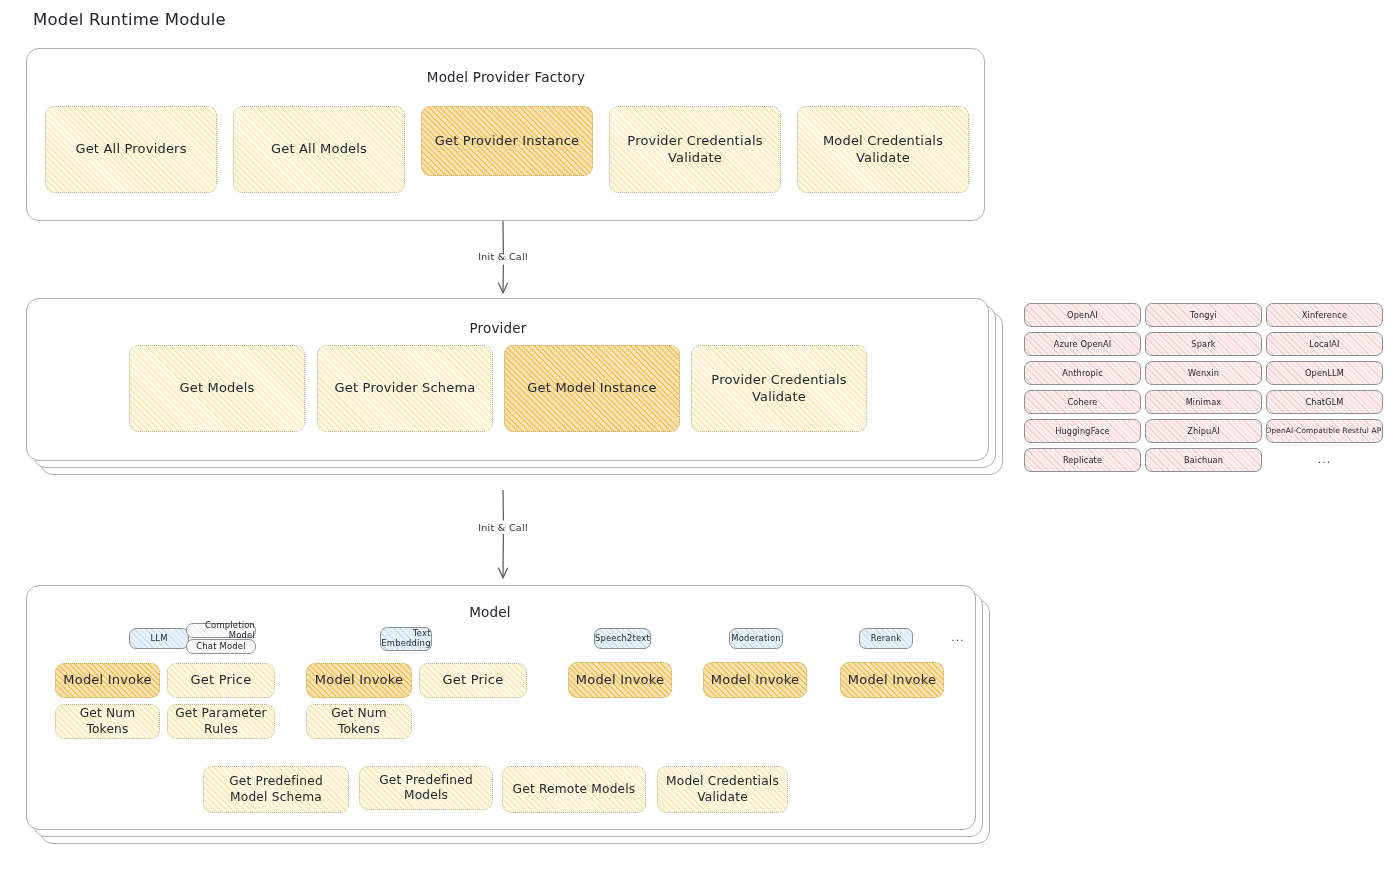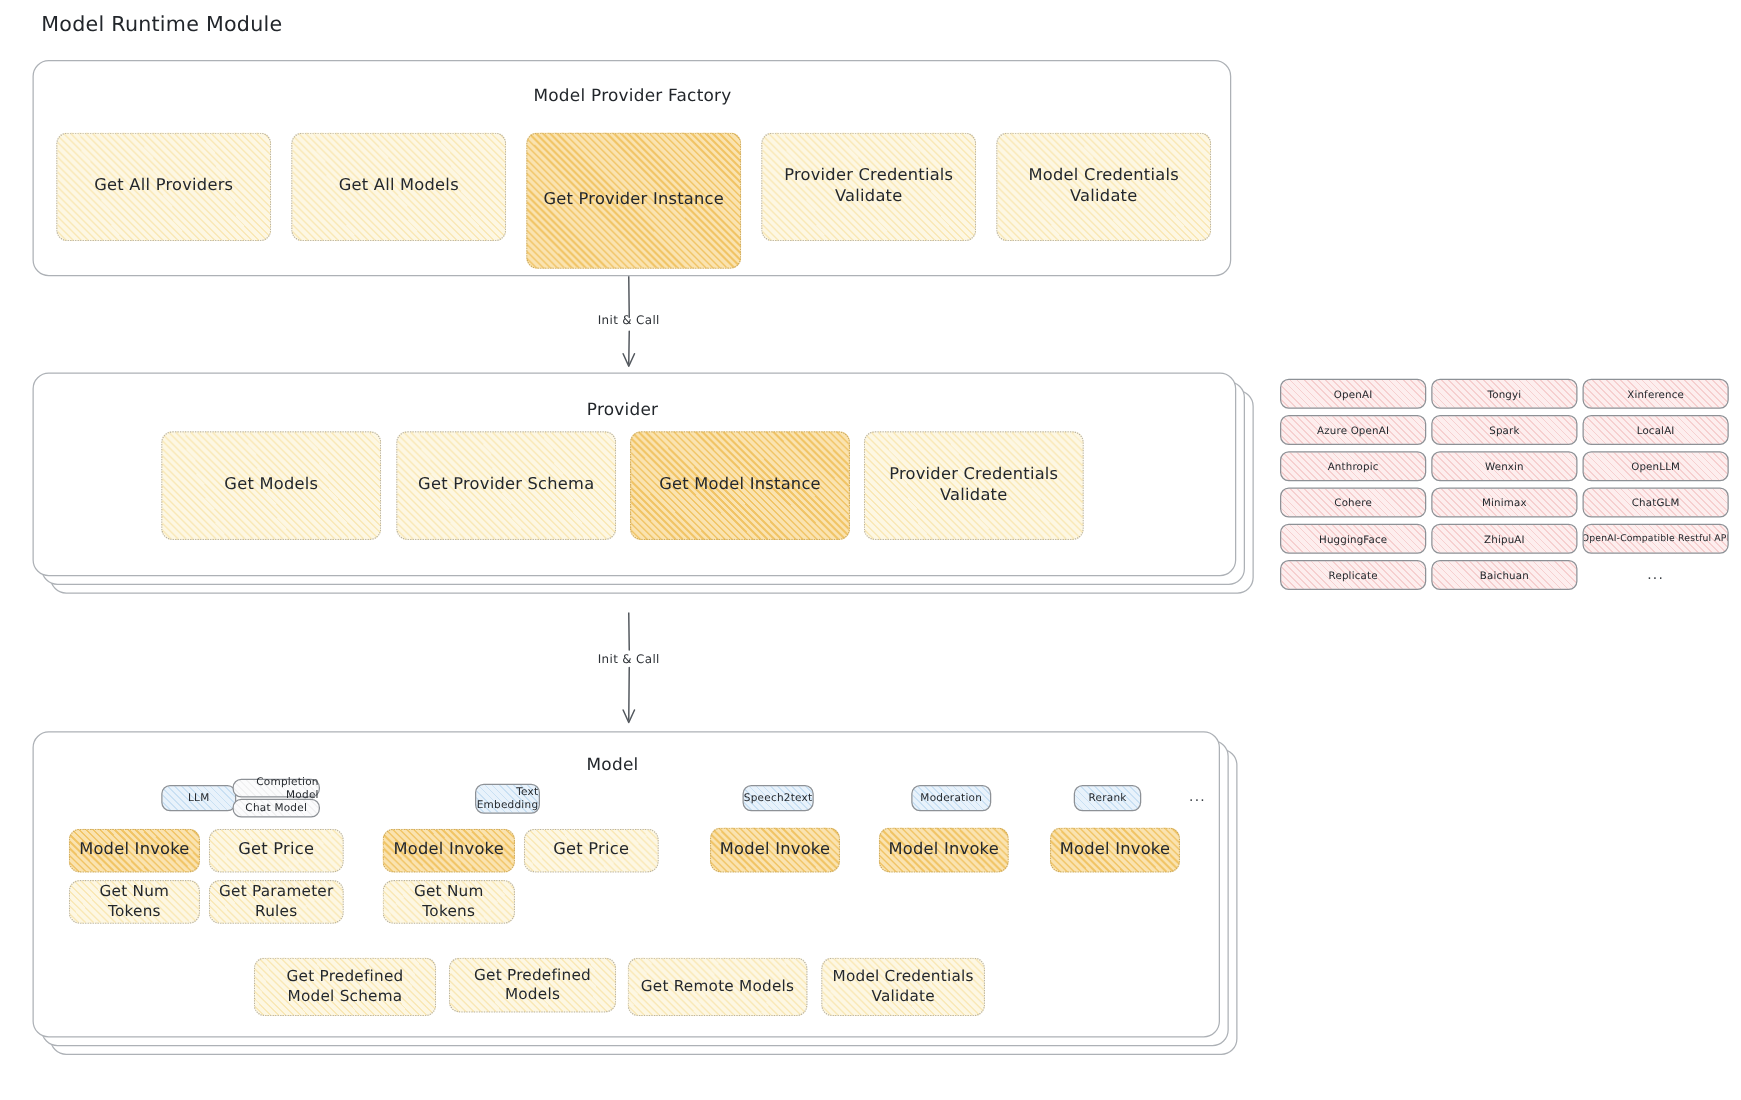--- a/index.html
+++ b/index.html
@@ -212,21 +212,21 @@
 
   <div class="section">
     <div class="sheet s1" style="left:26px; top:48px; width:959px; height:173px;"></div>
 
     <div class="section-title hand" style="left:506px; top:69px;">Model Provider Factory</div>
 
     <div class="fbox hand" style="left:45px; top:106px; width:172px; height:87px;">Get All Providers</div>
 
     <div class="fbox hand" style="left:233px; top:106px; width:172px; height:87px;">Get All Models</div>
 
-    <div class="fbox hl hand" style="left:421px; top:106px; width:172px; height:109px;">Get Provider Instance</div>
+    <div class="fbox hl hand" style="left:421px; top:106px; width:172px; height:70px;">Get Provider Instance</div>
 
     <div class="fbox hand" style="left:609px; top:106px; width:172px; height:87px;">Provider Credentials Validate</div>
 
     <div class="fbox hand" style="left:797px; top:106px; width:172px; height:87px;">Model Credentials Validate</div>
   </div>
 
   <div class="arrow-wrap" style="left:462px; top:221px; width:90px; height:78px;">
     <svg width="90" height="78" viewBox="0 0 90 78">
       <path d="M41 0 L41.4 33 M41.4 44 L41 70" stroke="#53585e" stroke-width="1.2" fill="none" stroke-linecap="round"></path>
       <path d="M36.5 62 L41 72 L45.6 62" stroke="#53585e" stroke-width="1.2" fill="none" stroke-linecap="round" stroke-linejoin="round"></path>
@@ -332,21 +332,21 @@
     <div class="badge hand" style="left:380px; top:627px; width:52px; height:24px;">Text
 Embedding</div>
 
     <div class="fbox hl hand" style="left:306px; top:663px; width:106px; height:35px;">Model Invoke</div>
     <div class="fbox hand" style="left:419px; top:663px; width:108px; height:35px;">Get Price</div>
     <div class="fbox sm hand" style="left:306px; top:704px; width:106px; height:35px;">Get Num Tokens</div>
 
     <div class="badge hand" style="left:594px; top:628px; width:57px; height:21px;">Speech2text</div>
     <div class="fbox hl hand" style="left:568px; top:662px; width:104px; height:36px;">Model Invoke</div>
 
-    <div class="badge hand" style="left:729px; top:628px; width:64px; height:21px;">Moderation</div>
+    <div class="badge hand" style="left:729px; top:628px; width:54px; height:21px;">Moderation</div>
     <div class="fbox hl hand" style="left:703px; top:662px; width:104px; height:36px;">Model Invoke</div>
 
     <div class="badge hand" style="left:859px; top:628px; width:54px; height:21px;">Rerank</div>
     <div class="fbox hl hand" style="left:840px; top:662px; width:104px; height:36px;">Model Invoke</div>
 
     <div class="tiny-ellipsis hand" style="left:958px; top:631px;">...</div>
 
     <div class="fbox sm hand" style="left:203px; top:766px; width:146px; height:47px;">Get Predefined Model Schema</div>
     <div class="fbox sm hand" style="left:359px; top:766px; width:134px; height:44px;">Get Predefined Models</div>
     <div class="fbox sm hand" style="left:502px; top:766px; width:144px; height:47px;">Get Remote Models</div>

